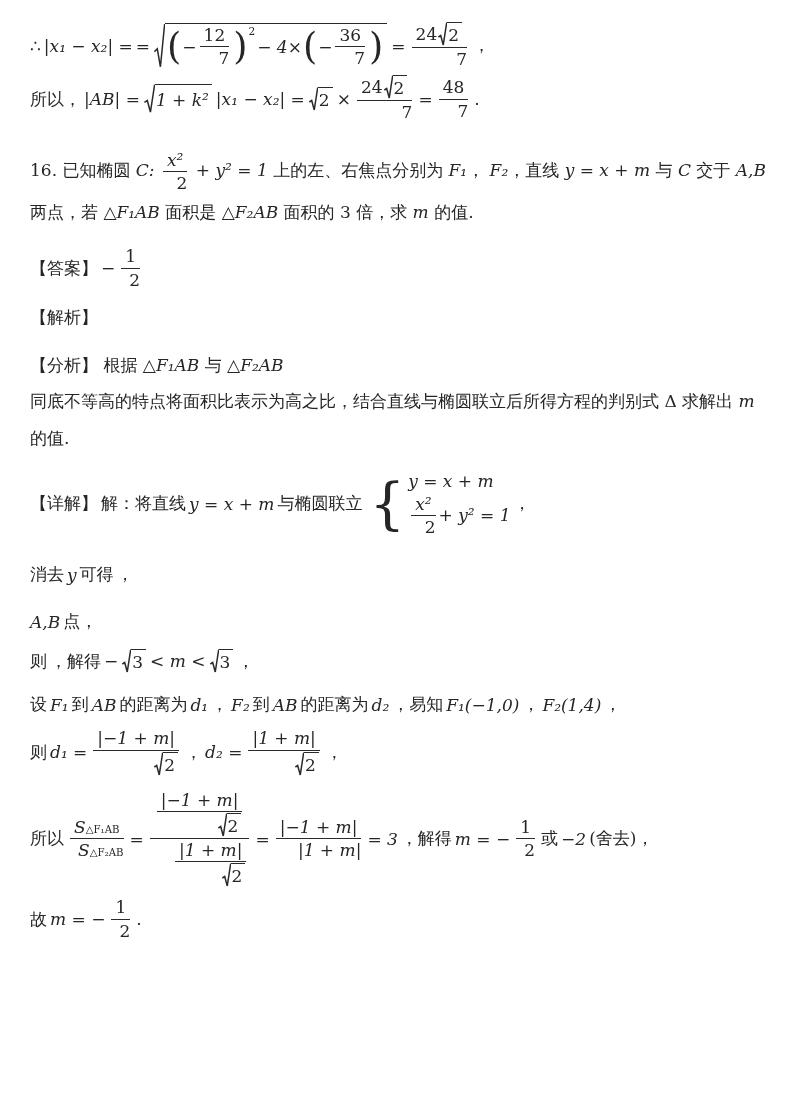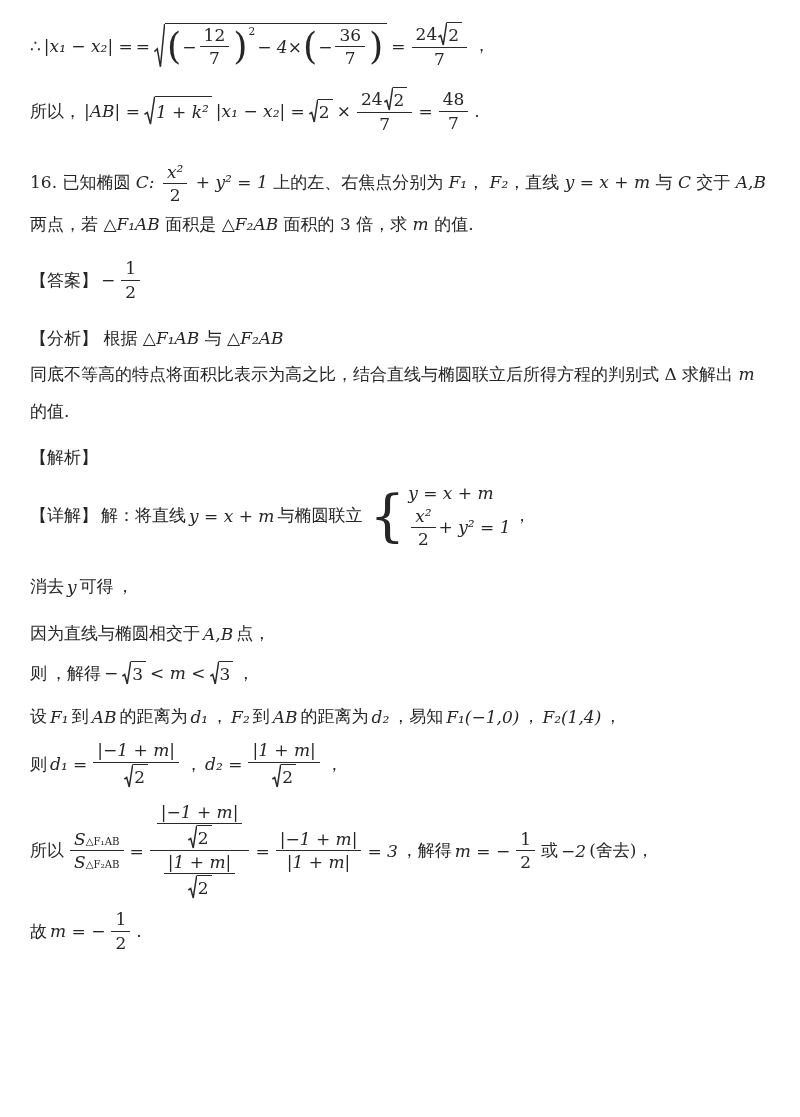--- a/index.html
+++ b/index.html
@@ -9,40 +9,40 @@
     padding:18px 28px 40px 30px;
     font-family:"DejaVu Serif","Liberation Serif",serif;
     color:#262626;
   }
   .ln{margin:0;font-size:17px;color:#262626;}
   .fx{display:flex;align-items:center;flex-wrap:nowrap;column-gap:3px;}
   .blk{display:block;line-height:2.15;}
   .t{font-style:normal;white-space:pre;}
   .v{font-style:italic;white-space:pre;}
   
-  .frac{display:inline-flex;flex-direction:column;align-items:center;vertical-align:middle;margin:0 3px;line-height:1.2;}
+  .frac{display:inline-flex;flex-direction:column;align-items:flex-end;vertical-align:middle;margin:0 3px;line-height:1.2;}
   .frac>.num{border-bottom:1.2px solid #2a2a2a;padding:0 4px 1px;display:inline-flex;align-items:center;justify-content:center;}
   .frac>.den{padding-top:1px;display:inline-flex;align-items:center;justify-content:center;}
   
   .sqrt{display:inline-flex;align-items:stretch;vertical-align:middle;margin:0 1px;}
   .sqrt>svg{width:11px;flex:0 0 11px;align-self:stretch;height:auto;min-height:1.15em;}
   .sqrt>.rc{border-top:1.3px solid #2a2a2a;padding:1px 3px 0 1px;display:inline-flex;align-items:center;}
   .sqrt.sm>svg{width:9px;flex:0 0 9px;}
   
   .bp{font-size:215%;font-weight:400;line-height:0.72;margin:0 1px;font-style:normal;}
   .sup{align-self:flex-start;font-size:62%;line-height:1;margin:1px 2px 0 0;font-style:normal;}
   .sb{font-size:0.60em;transform:translateY(28%);display:inline-block;}
   
   .sys{display:inline-flex;align-items:center;margin-left:4px;}
   .brace{font-size:330%;line-height:0.78;font-weight:300;margin-right:3px;font-style:normal;}
   .sysrows{display:inline-flex;flex-direction:column;align-items:flex-start;row-gap:3px;}
   .sysrow{display:inline-flex;align-items:center;}
   
   .p1{margin-top:4px;}
-  .p2{margin-top:18px;}
+  .p2{margin-top:6px;}
   .p3{margin-top:27px;}
   .p4{margin-top:16px;}
   .p5{margin-top:16px;}
   .p6{margin-top:18px;}
   .p7{margin-top:14px;}
   .p8{margin-top:26px;}
   .p9{margin-top:24px;}
   .p10{margin-top:16px;}
   .p11{margin-top:20px;}
   .p12{margin-top:12px;}
@@ -161,35 +161,35 @@
 
   <p class="ln fx p4">
     <span class="t">【答案】</span>
     <span class="t">−</span>
     <span class="frac">
       <span class="num">1</span>
       <span class="den">2</span>
     </span>
   </p>
 
+  <p class="ln p5">
+    <span class="t">【解析】</span>
+  </p>
+
   <p class="ln blk p6">
     <span class="t">【分析】</span>
     <span class="t">根据</span>
     <span class="t">△</span><span class="v">F₁AB</span>
     <span class="t">与</span>
     <span class="t">△</span><span class="v">F₂AB</span>
     <span class="t">同底不等高的特点将面积比表示为高之比，结合直线与椭圆联立后所得方程的判别式</span>
     <span class="t">Δ</span>
     <span class="t">求解出</span>
     <span class="v">m</span>
     <span class="t">的值.</span>
-  </p>
-
-  <p class="ln p5">
-    <span class="t">【解析】</span>
   </p>
 
   <p class="ln fx p7">
     <span class="t">【详解】</span>
     <span class="t">解：将直线</span>
     <span class="v">y = x + m</span>
     <span class="t">与椭圆联立</span>
     <span class="sys">
       <span class="brace">{</span>
       <span class="sysrows">
@@ -207,21 +207,20 @@
   </p>
 
   <p class="ln fx p8">
     <span class="t">消去</span>
     <span class="v">y</span>
     <span class="t">可得</span>
     <span class="t">，</span>
   </p>
 
   <p class="ln fx p9">
-    <span class="t">因为直线与椭圆相交于</span>
     <span class="v">A,B</span>
     <span class="t">点，</span>
   </p>
 
   <p class="ln fx p10">
     <span class="t">则</span>
     <span class="t">，解得</span>
     <span class="v">−</span>
     <span class="sqrt sm">
       <svg viewBox="0 0 12 32" preserveAspectRatio="none">

